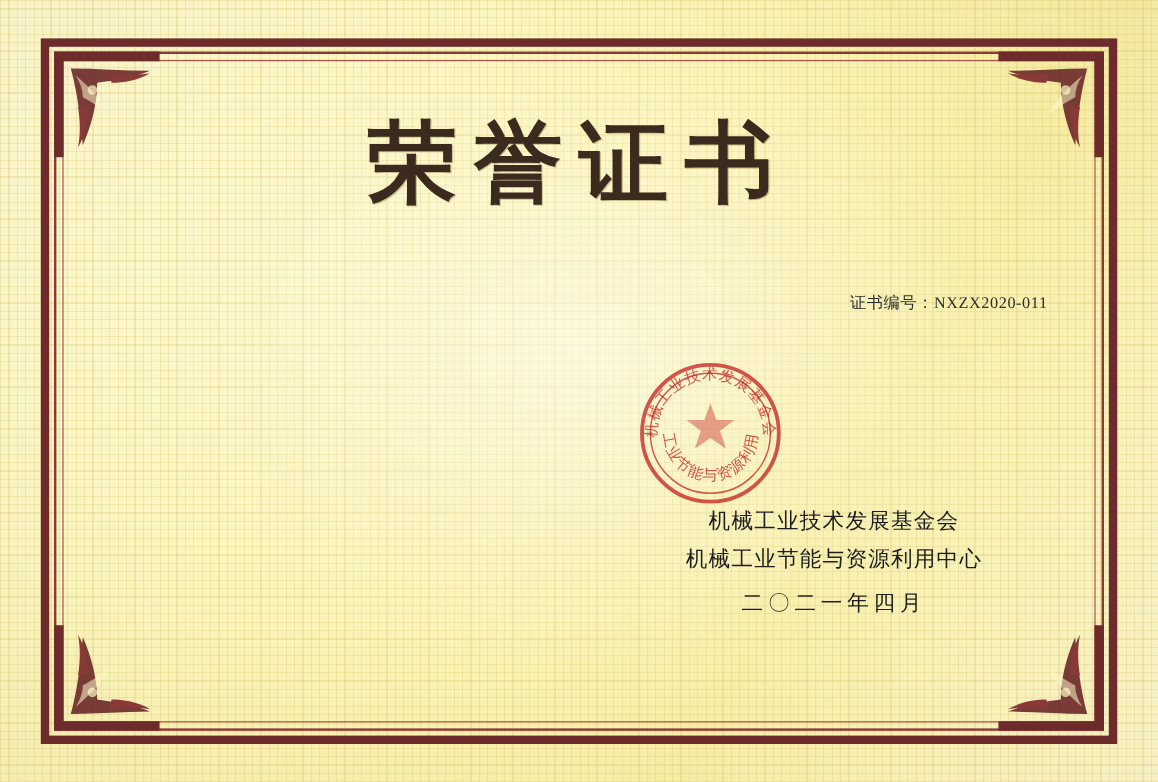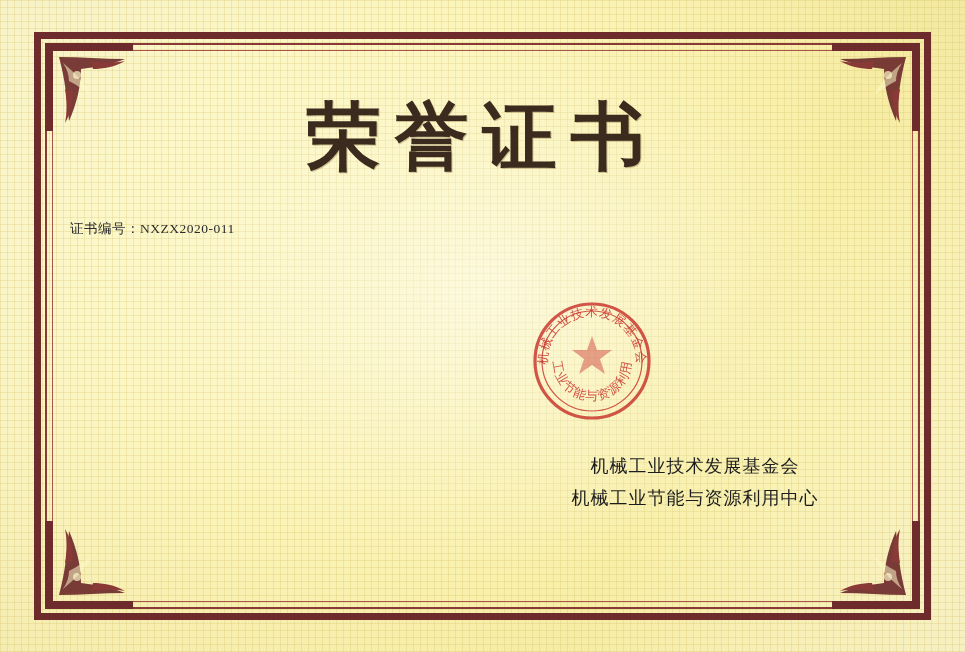--- a/index.html
+++ b/index.html
@@ -95,22 +95,22 @@
     font-size: 74px;
     font-weight: bold;
     letter-spacing: 14px;
     color: #3b2b1e;
     text-shadow: 1px 1px 0 rgba(120,90,40,.35);
     line-height: 1.05;
     white-space: nowrap;
   }
 
   .serial {
-    margin-top: 44px;
-    text-align: left;
+    margin-top: 68px;
+    text-align: right;
     padding-right: 22px;
     font-size: 13.5px;
     color: #2b2b2b;
     letter-spacing: .5px;
   }
 
   .body-text {
     margin-top: 26px;
     padding: 0 34px 0 36px;
     font-size: 19.5px;
@@ -255,16 +255,17 @@
               </text>
             </g>
             <g opacity="0.8" fill="#c8322b">
               <path d="M63 38 L68 52 L83 52 L71 61 L76 76 L63 67 L50 76 L55 61 L43 52 L58 52 Z" opacity="0.55"></path>
             </g>
           </svg>
         </div>
       </div>
       <div class="sign-line">机械工业技术发展基金会</div>
       <div class="sign-line">机械工业节能与资源利用中心</div>
+      <div class="sign-date">二〇二一年四月</div>
     </div>
 
   </div>
 </div>
 
 </body></html>

